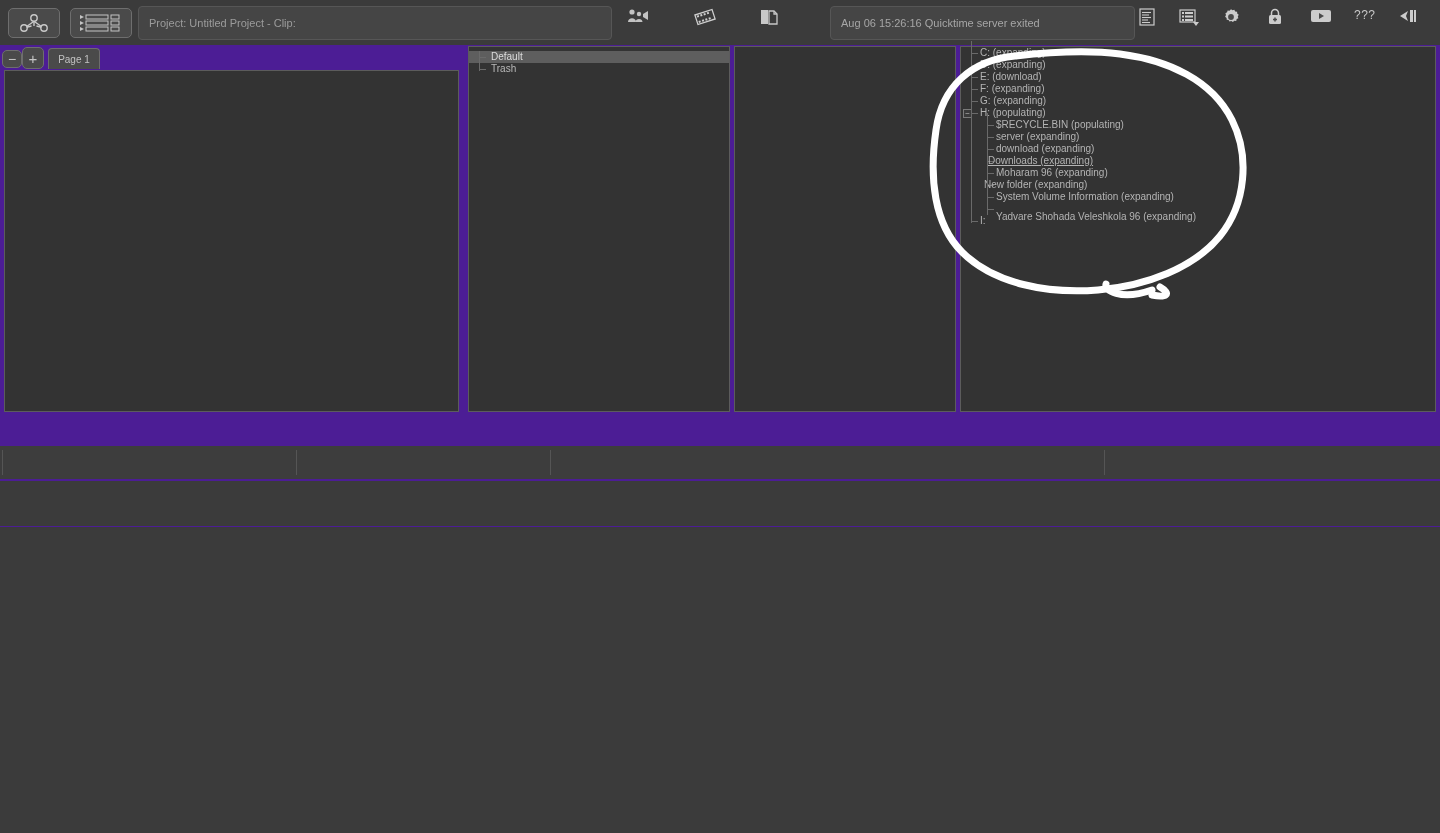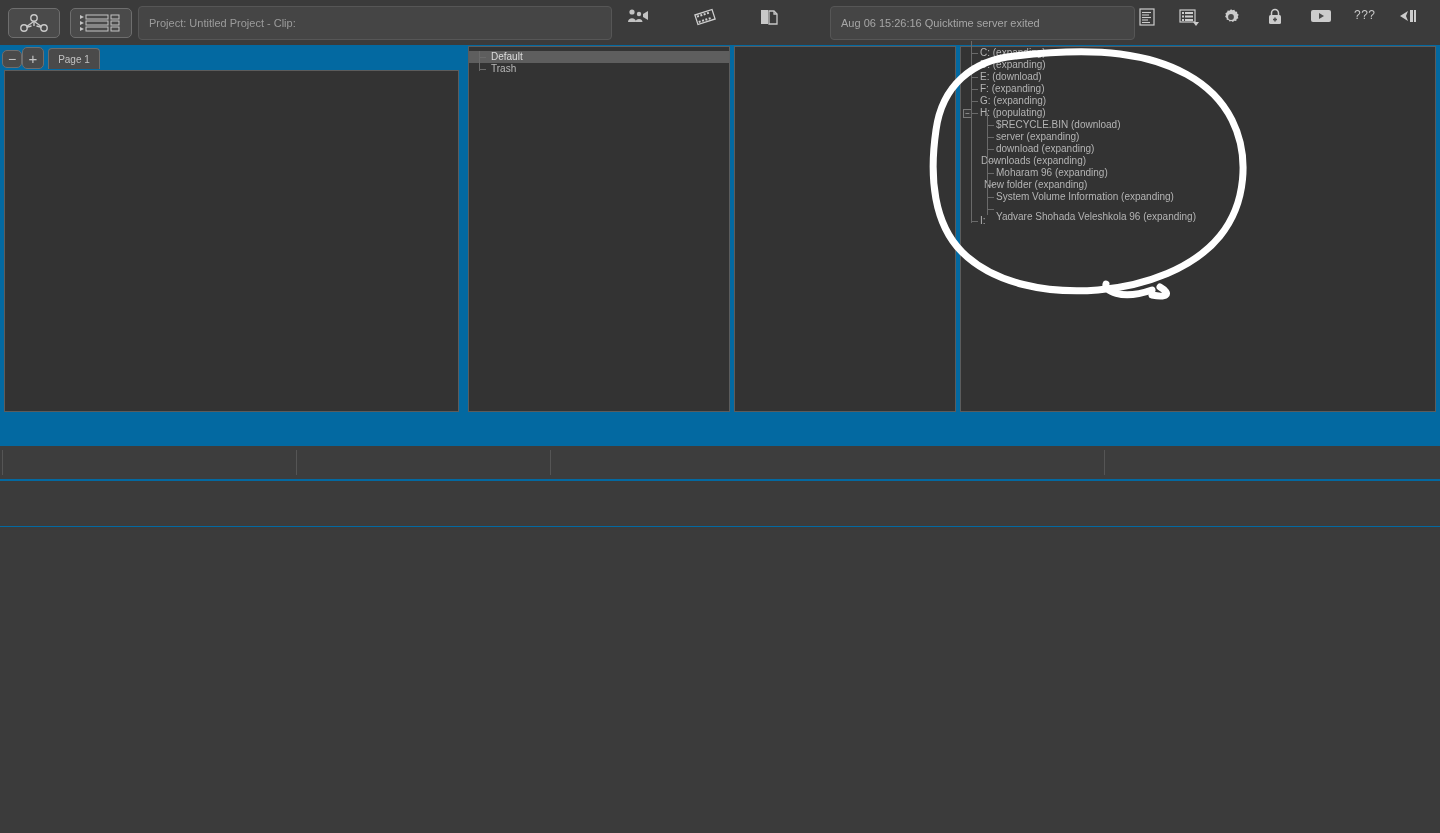--- a/index.html
+++ b/index.html
@@ -5,21 +5,21 @@
 <style>
   * { box-sizing: border-box; margin: 0; padding: 0; }
   html, body {
     width: 1440px; height: 833px;
     background: #3b3b3b;
     font-family: "Liberation Sans", sans-serif;
     overflow: hidden;
     color: #c8c8c8;
     -webkit-font-smoothing: antialiased;
   }
-  #app { position: relative; width: 1440px; height: 746px; background: #0369a1; }
+  #app { position: relative; width: 1440px; height: 746px; background: #4c1d95; }
 
   
   .btn {
     border: 1px solid #6e6e6e;
     border-radius: 5px;
     background: #4a4a4a;
     color: #c6c6c6;
     display: flex; align-items: center; justify-content: center;
     font-size: 11px;
     cursor: default;
@@ -285,27 +285,27 @@
         <div class="tick" style="left: 10px; top: 30px;"></div>
         <div class="tree-row" style="position: absolute; left: 19px; top: 24px;">E: (download)</div>
         <div class="tick" style="left: 10px; top: 42px;"></div>
         <div class="tree-row" style="position: absolute; left: 19px; top: 36px;">F: (expanding)</div>
         <div class="tick" style="left: 10px; top: 54px;"></div>
         <div class="tree-row" style="position: absolute; left: 19px; top: 48px;">G: (expanding)</div>
         <div class="tick" style="left: 10px; top: 66px;"></div>
         <div class="expander" style="left: 2px; top: 61.5px;">−</div>
         <div class="tree-row" style="position: absolute; left: 19px; top: 60px;">H: (populating)</div>
         <div class="tick" style="left: 26px; top: 78px;"></div>
-        <div class="tree-row" style="position: absolute; left: 35px; top: 72px;">$RECYCLE.BIN (download)</div>
+        <div class="tree-row" style="position: absolute; left: 35px; top: 72px;">$RECYCLE.BIN (populating)</div>
         <div class="tick" style="left: 26px; top: 90px;"></div>
         <div class="tree-row" style="position: absolute; left: 35px; top: 84px;">server (expanding)</div>
         <div class="tick" style="left: 26px; top: 102px;"></div>
         <div class="tree-row" style="position: absolute; left: 35px; top: 96px;">download (expanding)</div>
         <div class="tick" style="left: 26px; top: 114px;"></div>
-        <div class="tree-row" style="position: absolute; left: 20px; top: 108px;">Downloads (expanding)</div>
+        <div class="tree-row" style="position: absolute; left: 27px; top: 108px; text-decoration: underline;">Downloads (expanding)</div>
         <div class="tick" style="left: 26px; top: 126px;"></div>
         <div class="tree-row" style="position: absolute; left: 35px; top: 120px; text-align: center;">Moharam 96 (expanding)</div>
         <div class="tick" style="left: 26px; top: 138px;"></div>
         <div class="tree-row" style="position: absolute; left: 23px; top: 132px; text-align: right;">New folder (expanding)</div>
         <div class="tick" style="left: 26px; top: 150px;"></div>
         <div class="tree-row" style="position: absolute; left: 35px; top: 144px;">System Volume Information (expanding)</div>
         <div class="tick" style="left: 26px; top: 162px;"></div>
         <div class="tree-row" style="position: absolute; left: 35px; top: 164px;">Yadvare Shohada Veleshkola 96 (expanding)</div>
         <div class="tick" style="left: 10px; top: 174px;"></div>
         <div class="tree-row" style="position: absolute; left: 19px; top: 168px;">I:</div>

